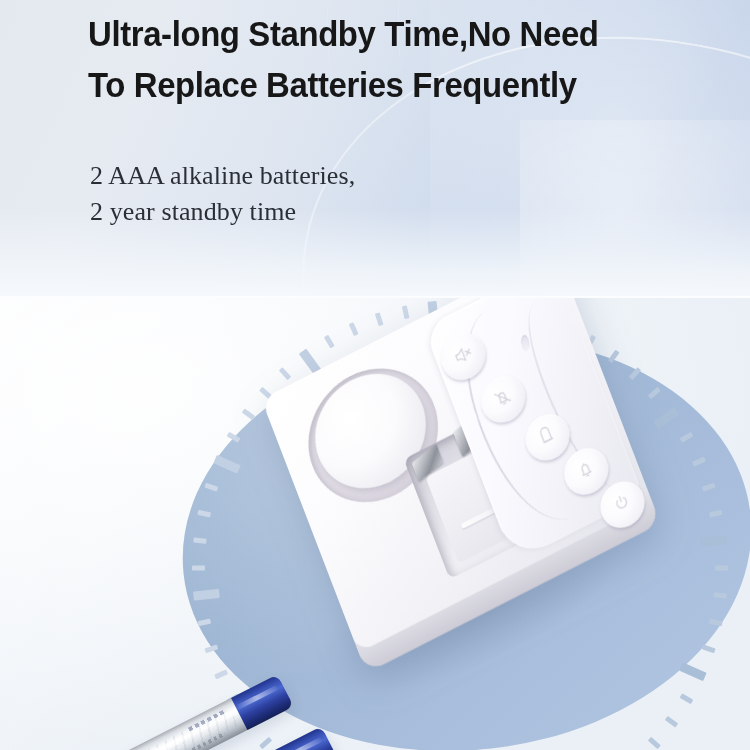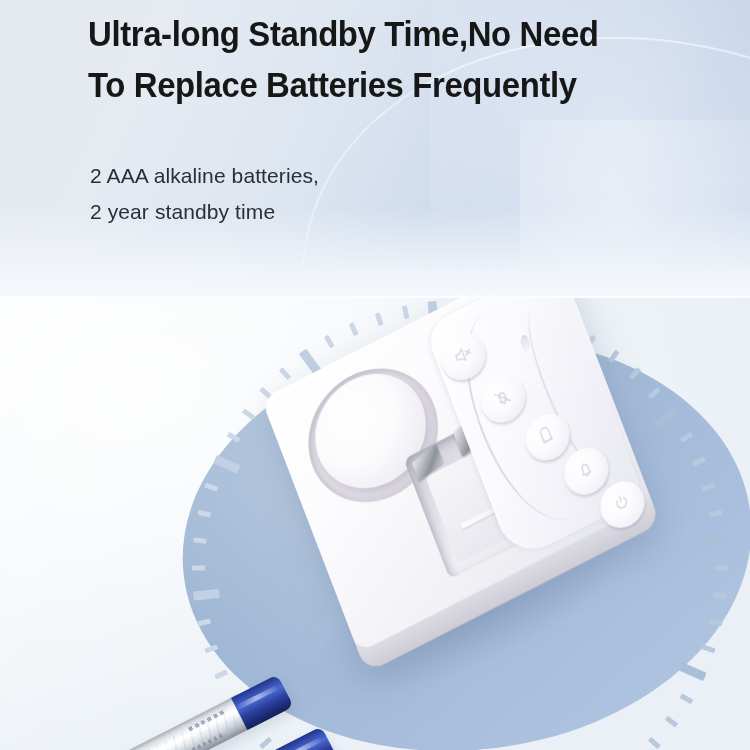--- a/index.html
+++ b/index.html
@@ -91,24 +91,24 @@
     color: #171717;
     font-family: "Liberation Sans Narrow", "Liberation Sans", sans-serif;
     transform: scaleX(0.94);
     transform-origin: left center;
     white-space: pre-line;
   }
   .subhead {
     position: absolute;
     left: 90px; top: 158px;
     width: 520px;
-    font-size: 21px;
+    font-size: 26px;
     line-height: 36px;
     color: #2a2f36;
-    font-family: Liberation Sans, sans-serif;
+    font-family: Liberation Serif, serif;
     letter-spacing: 0.1px;
     white-space: pre-line;
   }
 
   
   .photo {
     position: absolute;
     left: 0; top: 298px;
     width: 750px; height: 452px;
     overflow: hidden;

